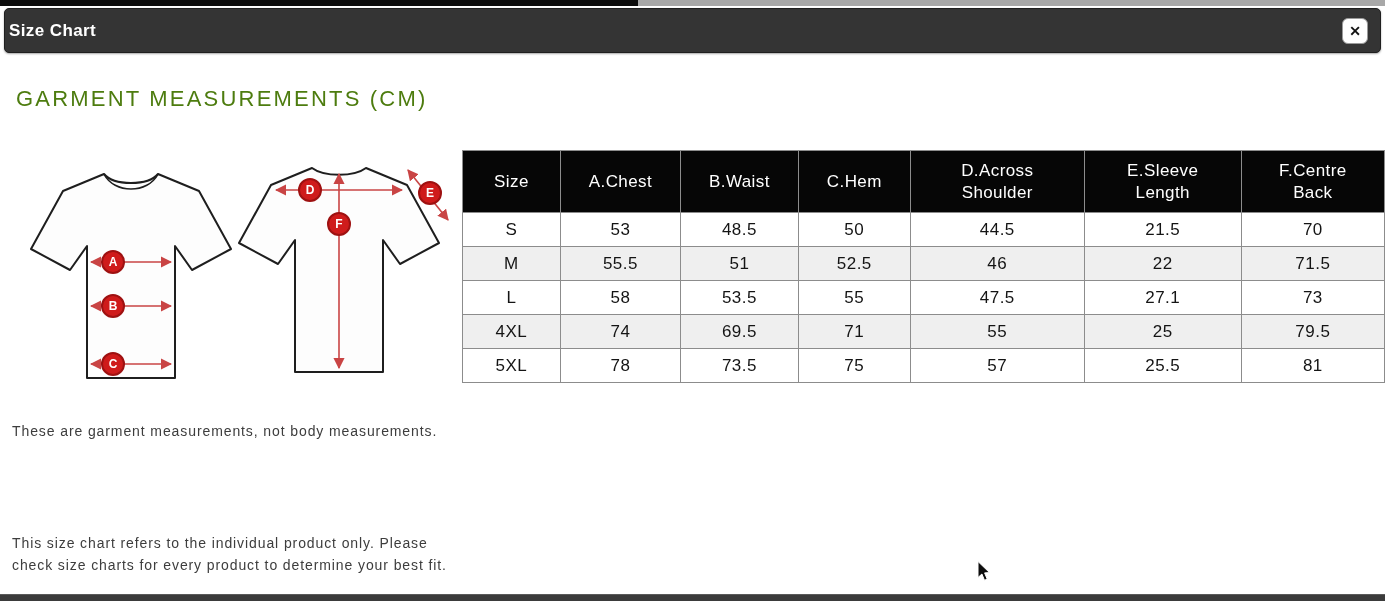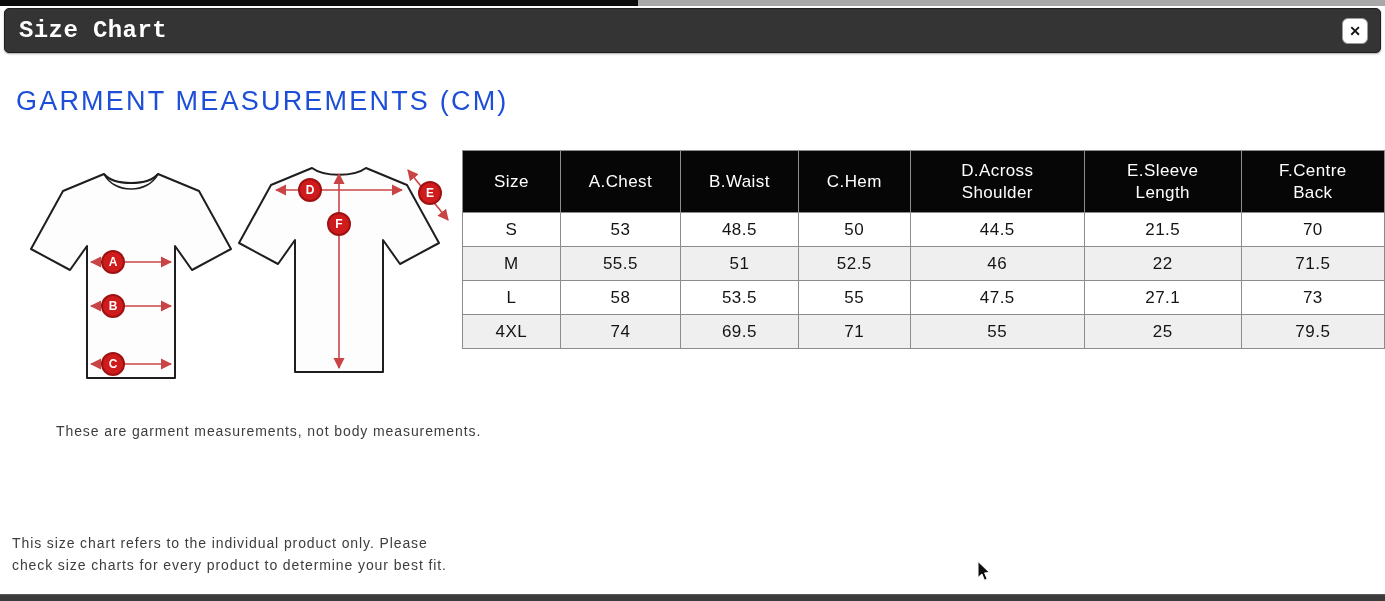--- a/index.html
+++ b/index.html
@@ -13,44 +13,44 @@
   .top-strip { position:absolute; top:0; left:0; width:1385px; height:6px; background:#a8a8a8; }
   .top-strip-dark { position:absolute; top:0; left:0; width:638px; height:6px; background:#0b0b0b; }
   .bottom-bar { position:absolute; top:594px; left:0; width:1385px; height:7px; background:#3b3b3b; border-top:1px solid #5a5a5a; }
 
   
   .modal-header {
     position:absolute; top:8px; left:4px; width:1377px; height:45px;
     background:#343434; border:1px solid #1f1f1f; border-radius:5px;
     display:flex; align-items:center; box-shadow:0 1px 2px rgba(0,0,0,.35);
   }
-  .modal-title { color:#ffffff; font-size:24px; font-weight:bold; letter-spacing:.4px; padding-left:14px;font-family:Liberation Mono, monospace; }
+  .modal-title { color:#ffffff; font-size:17px; font-weight:bold; letter-spacing:.4px; padding-left:4px; }
   .close-btn {
     position:absolute; right:12px; top:50%; transform:translateY(-50%);
     width:26px; height:26px; background:#ffffff; border:1px solid #9a9a9a;
     border-radius:6px; cursor:pointer; display:flex; align-items:center; justify-content:center;
     font-family:"Liberation Sans", sans-serif;
   }
   .close-btn span { color:#111; font-size:14px; font-weight:bold; line-height:1; }
 
   
   .heading {
     position:absolute; top:86px; left:16px;
-    font-size:27px; font-weight:500; letter-spacing:2.2px; color:#1d4ed8;
+    font-size:22px; font-weight:500; letter-spacing:2.2px; color:#4d7c0f;
   }
 
   
   .diagram { position:absolute; top:156px; left:6px; width:450px; height:236px; }
 
   
   .note {
     position:absolute; left:12px; width:435px;
     font-size:14px; color:#3d3d3d; letter-spacing:.9px; line-height:1.6; font-weight:500;
   }
-  .note1 { top:420px;margin-left:44px; }
+  .note1 { top:420px; }
   .note2 { top:472px; }
   .note3 { top:532px; }
   .red-link { color:#cc1f1f; font-weight:bold; cursor:pointer; text-decoration:none; }
 
   
   .table-wrap { position:absolute; top:150px; left:462px; }
   table.size-table { border-collapse:collapse; table-layout:fixed; }
   table.size-table th, table.size-table td {
     border:1px solid #8c8c8c; text-align:center; vertical-align:middle;
   }
@@ -184,20 +184,29 @@
           </tr>
           <tr>
             <td>4XL</td>
             <td>74</td>
             <td>69.5</td>
             <td>71</td>
             <td>55</td>
             <td>25</td>
             <td>79.5</td>
           </tr>
+          <tr>
+            <td>5XL</td>
+            <td>78</td>
+            <td>73.5</td>
+            <td>75</td>
+            <td>57</td>
+            <td>25.5</td>
+            <td>81</td>
+          </tr>
         </tbody>
       </table>
   </div>
 
   <div class="bottom-bar"></div>
 
   <svg class="cursor" width="15" height="21" viewBox="0 0 15 21">
     <path d="M1,0.5 L1,16.5 L4.9,13 L7.5,19.3 L10.2,18.1 L7.6,11.9 L12.5,11.6 Z" fill="#0d0d0d" stroke="#ffffff" stroke-width="1"></path>
   </svg>
 

